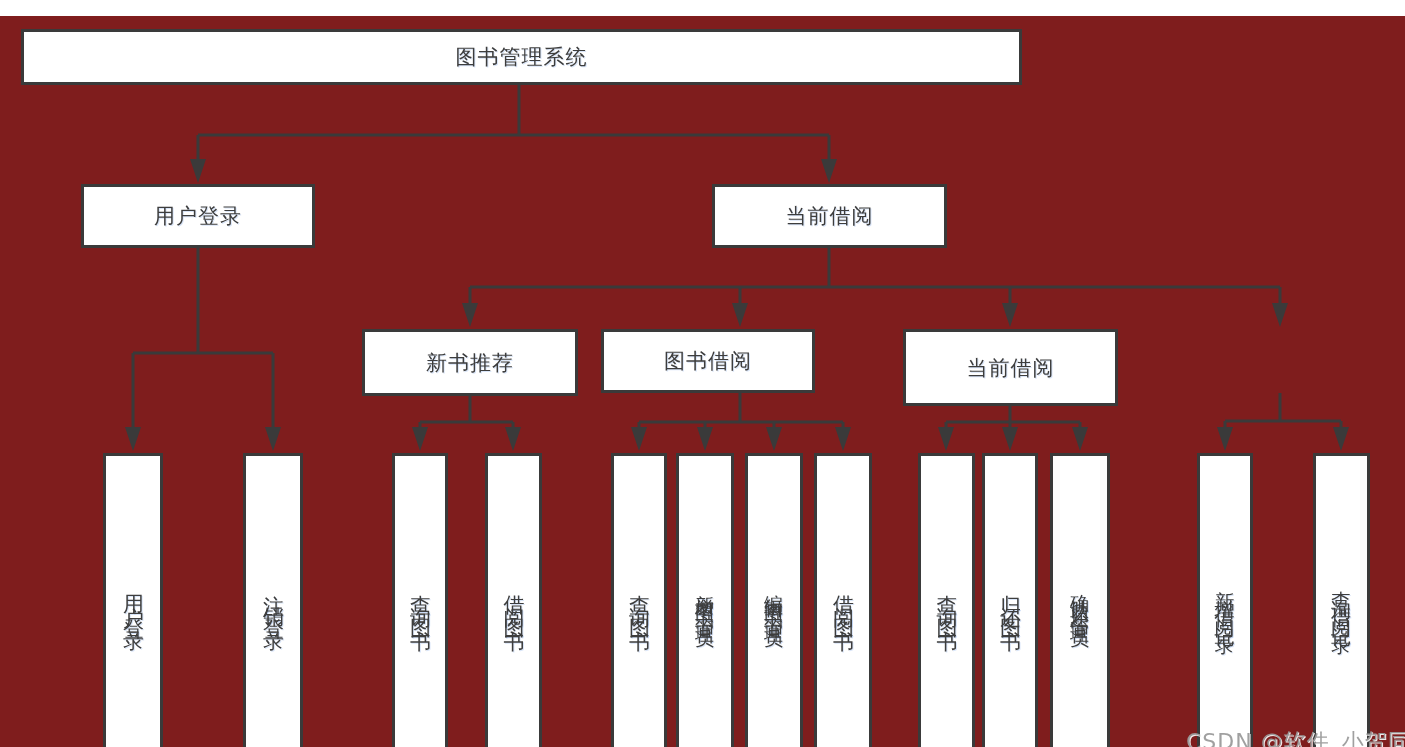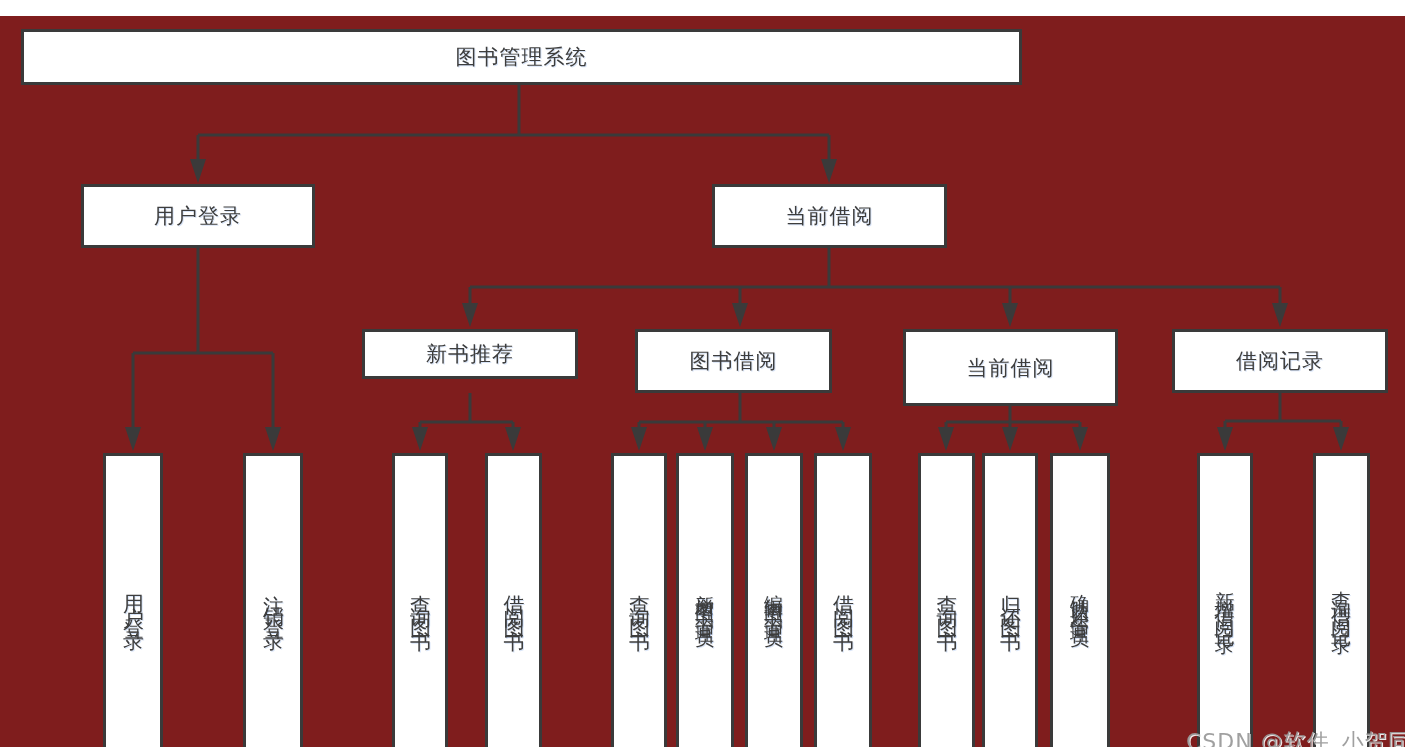--- a/index.html
+++ b/index.html
@@ -83,31 +83,28 @@
     <span class="lbl">图书管理系统</span>
   </div>
 
   <div class="node" style="left:81px;top:168px;width:234px;height:64px">
     <span class="lbl">用户登录</span>
   </div>
   <div class="node" style="left:712px;top:168px;width:235px;height:64px">
     <span class="lbl">当前借阅</span>
   </div>
 
-  <div class="node" style="left:362px;top:313px;width:216px;height:50px">
+  <div class="node" style="left:362px;top:313px;width:216px;height:67px">
     <span class="lbl">新书推荐</span>
   </div>
-  <div class="node" style="left:635px;top:313px;width:197px;height:64px">
+  <div class="node" style="left:601px;top:313px;width:214px;height:64px">
     <span class="lbl">图书借阅</span>
   </div>
   <div class="node" style="left:903px;top:313px;width:215px;height:77px">
     <span class="lbl">当前借阅</span>
-  </div>
-  <div class="node" style="left:1172px;top:313px;width:216px;height:64px">
-    <span class="lbl">借阅记录</span>
   </div>
 
   <div class="node v" style="left:103px;top:437px;width:60px;height:297px">
     <span class="lbl">用户登录</span>
   </div>
   <div class="node v" style="left:243px;top:437px;width:60px;height:297px">
     <span class="lbl">注销登录</span>
   </div>
 
   <div class="node v" style="left:392px;top:437px;width:56px;height:297px">

